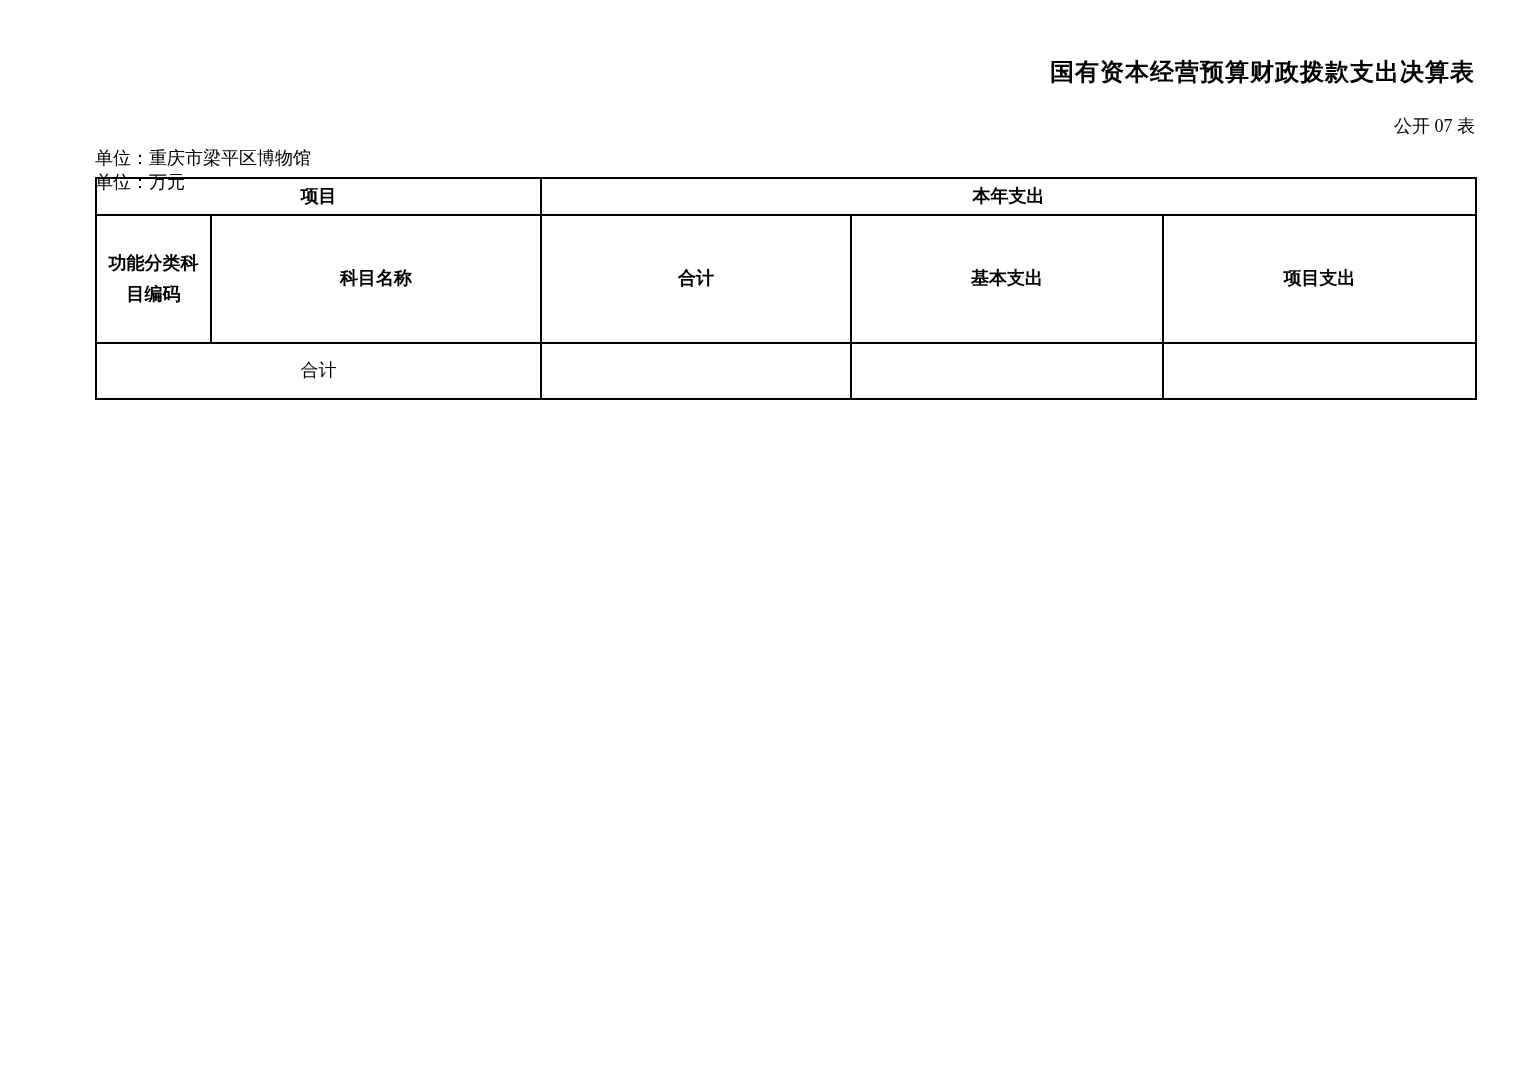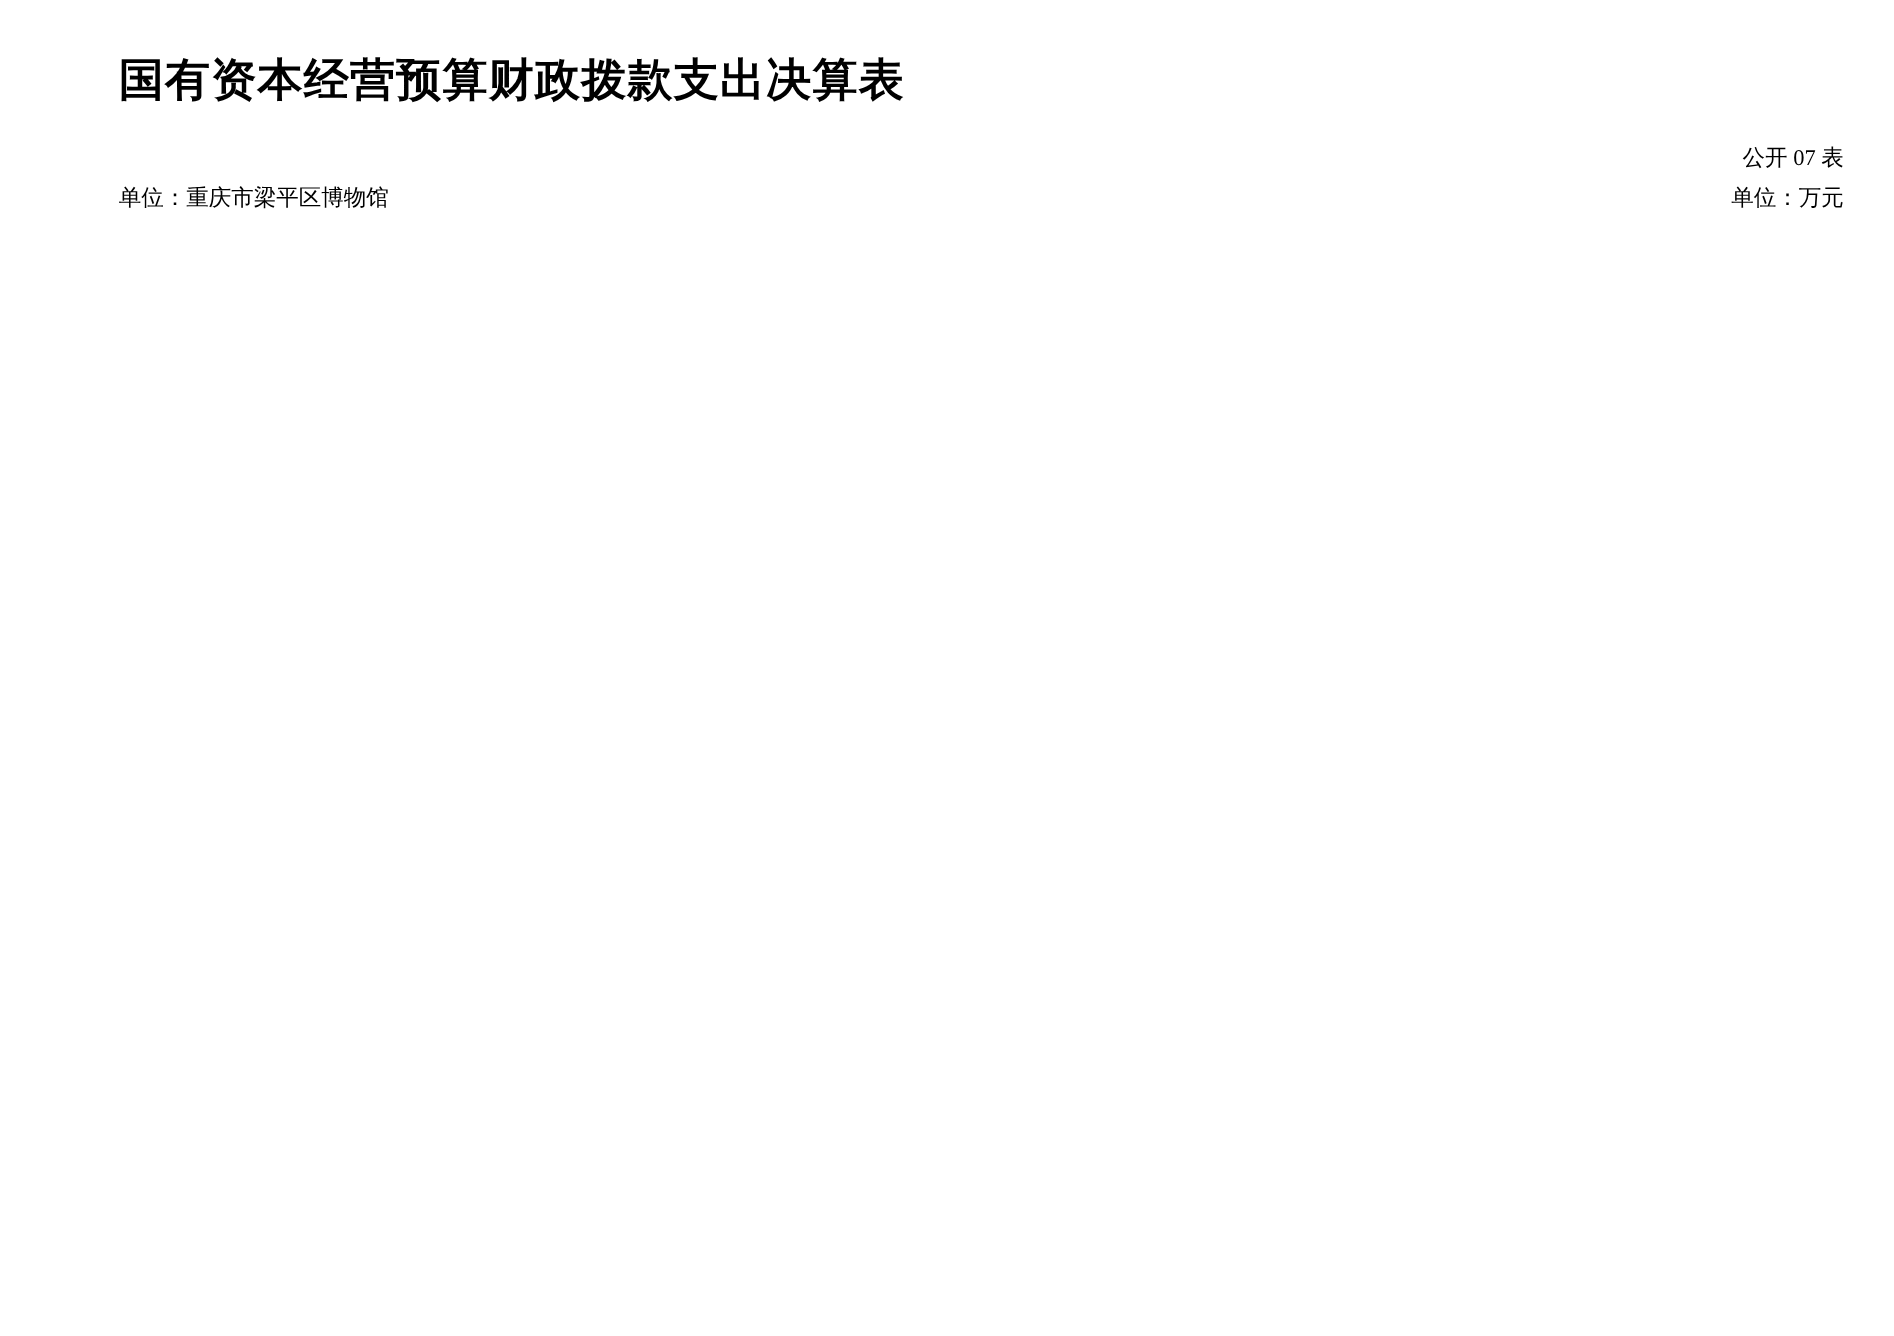--- a/index.html
+++ b/index.html
@@ -16,36 +16,37 @@
     position: absolute;
     inset: 0;
     background: #ffffff;
   }
   .content {
     position: absolute;
     left: 95px;
     width: 1380px;
   }
   .doc-title {
-    top: 40px;
-    text-align: left;
-    font-size: 36px;
+    top: 56px;
+    text-align: right;
+    font-size: 24px;
     font-weight: bold;
     letter-spacing: 1px;
   }
   .table-number {
     top: 114px;
     text-align: right;
     font-size: 18px;
   }
   .meta-row {
     top: 146px;
     display: flex;
     justify-content: space-between;
     font-size: 18px;
+    flex-direction: column;
   }
   .budget-table {
     position: absolute;
     left: 95px;
     top: 177px;
     width: 1380px;
     border-collapse: collapse;
     table-layout: fixed;
   }
   .budget-table td {
@@ -80,16 +81,44 @@
 
   <div class="content doc-title">国有资本经营预算财政拨款支出决算表</div>
 
   <div class="content table-number">公开 07 表</div>
 
   <div class="content meta-row">
     <span>单位：重庆市梁平区博物馆</span>
     <span>单位：万元</span>
   </div>
 
+  <table class="budget-table">
+    <colgroup>
+      <col style="width:115px">
+      <col style="width:330px">
+      <col style="width:310px">
+      <col style="width:312px">
+      <col style="width:313px">
+    </colgroup>
+    <tbody>
+      <tr class="row-group-header">
+        <td colspan="2" class="hdr">项目</td>
+        <td colspan="3" class="hdr">本年支出</td>
+      </tr>
+      <tr class="row-col-header">
+        <td class="hdr">功能分类科目编码</td>
+        <td class="hdr">科目名称</td>
+        <td class="hdr">合计</td>
+        <td class="hdr">基本支出</td>
+        <td class="hdr">项目支出</td>
+      </tr>
+      <tr class="row-data">
+        <td colspan="2">合计</td>
+        <td></td>
+        <td></td>
+        <td></td>
+      </tr>
+    </tbody>
+  </table>
 
 
 
 </div>
 
 </body></html>

